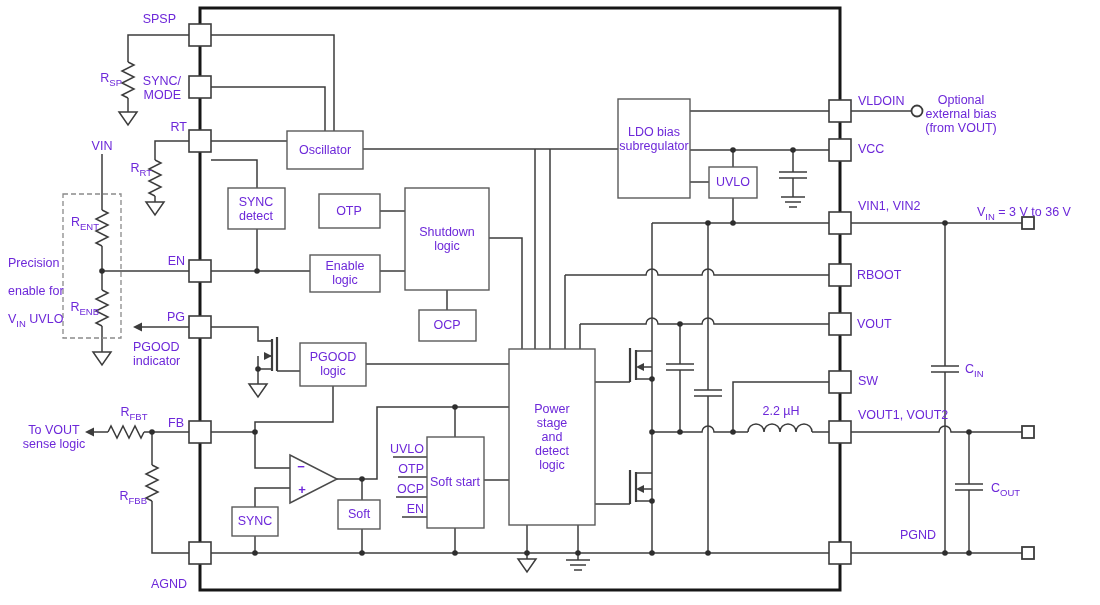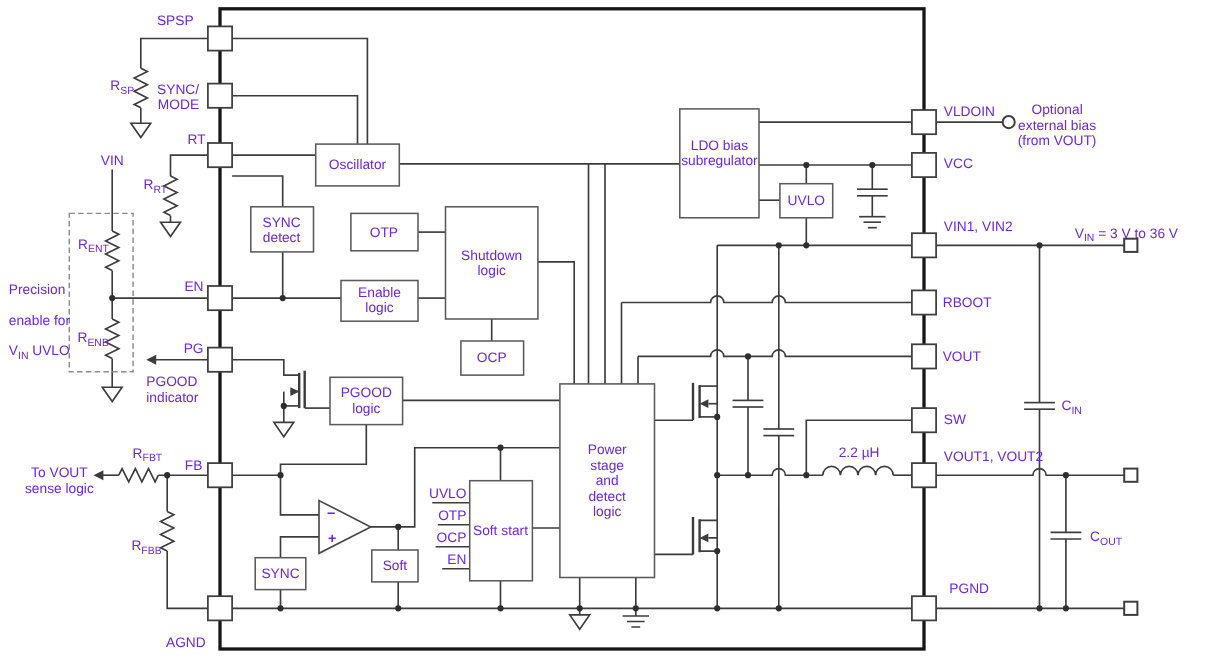--- a/index.html
+++ b/index.html
@@ -301,21 +301,21 @@
 <div class="t r" style="left:184px;top:423px">FB</div>
 <div class="t r" style="left:187px;top:584px">AGND</div>
 
 <div class="t l" style="left:858px;top:101px">VLDOIN</div>
 <div class="t l" style="left:858px;top:149px">VCC</div>
 <div class="t l" style="left:858px;top:206px">VIN1, VIN2</div>
 <div class="t l" style="left:857px;top:275px">RBOOT</div>
 <div class="t l" style="left:857px;top:324px">VOUT</div>
 <div class="t l" style="left:858px;top:381px">SW</div>
 <div class="t l" style="left:858px;top:415px">VOUT1, VOUT2</div>
-<div class="t l" style="left:863px;top:535px">PGND</div>
+<div class="t l" style="left:900px;top:535px">PGND</div>
 
 <div class="t r" style="left:122px;top:78px"><span>R</span><sub>SP</sub></div>
 <div class="t r" style="left:152px;top:168px"><span>R</span><sub>RT</sub></div>
 <div class="t r" style="left:99px;top:222px"><span>R</span><sub>ENT</sub></div>
 <div class="t r" style="left:99px;top:307px"><span>R</span><sub>ENB</sub></div>
 <div class="t c" style="left:134px;top:412px"><span>R</span><sub>FBT</sub></div>
 <div class="t r" style="left:147px;top:496px"><span>R</span><sub>FBB</sub></div>
 <div class="t l" style="left:965px;top:369px"><span>C</span><sub>IN</sub></div>
 <div class="t l" style="left:991px;top:488px"><span>C</span><sub>OUT</sub></div>
 <div class="t c" style="left:781px;top:411px">2.2 µH</div>

